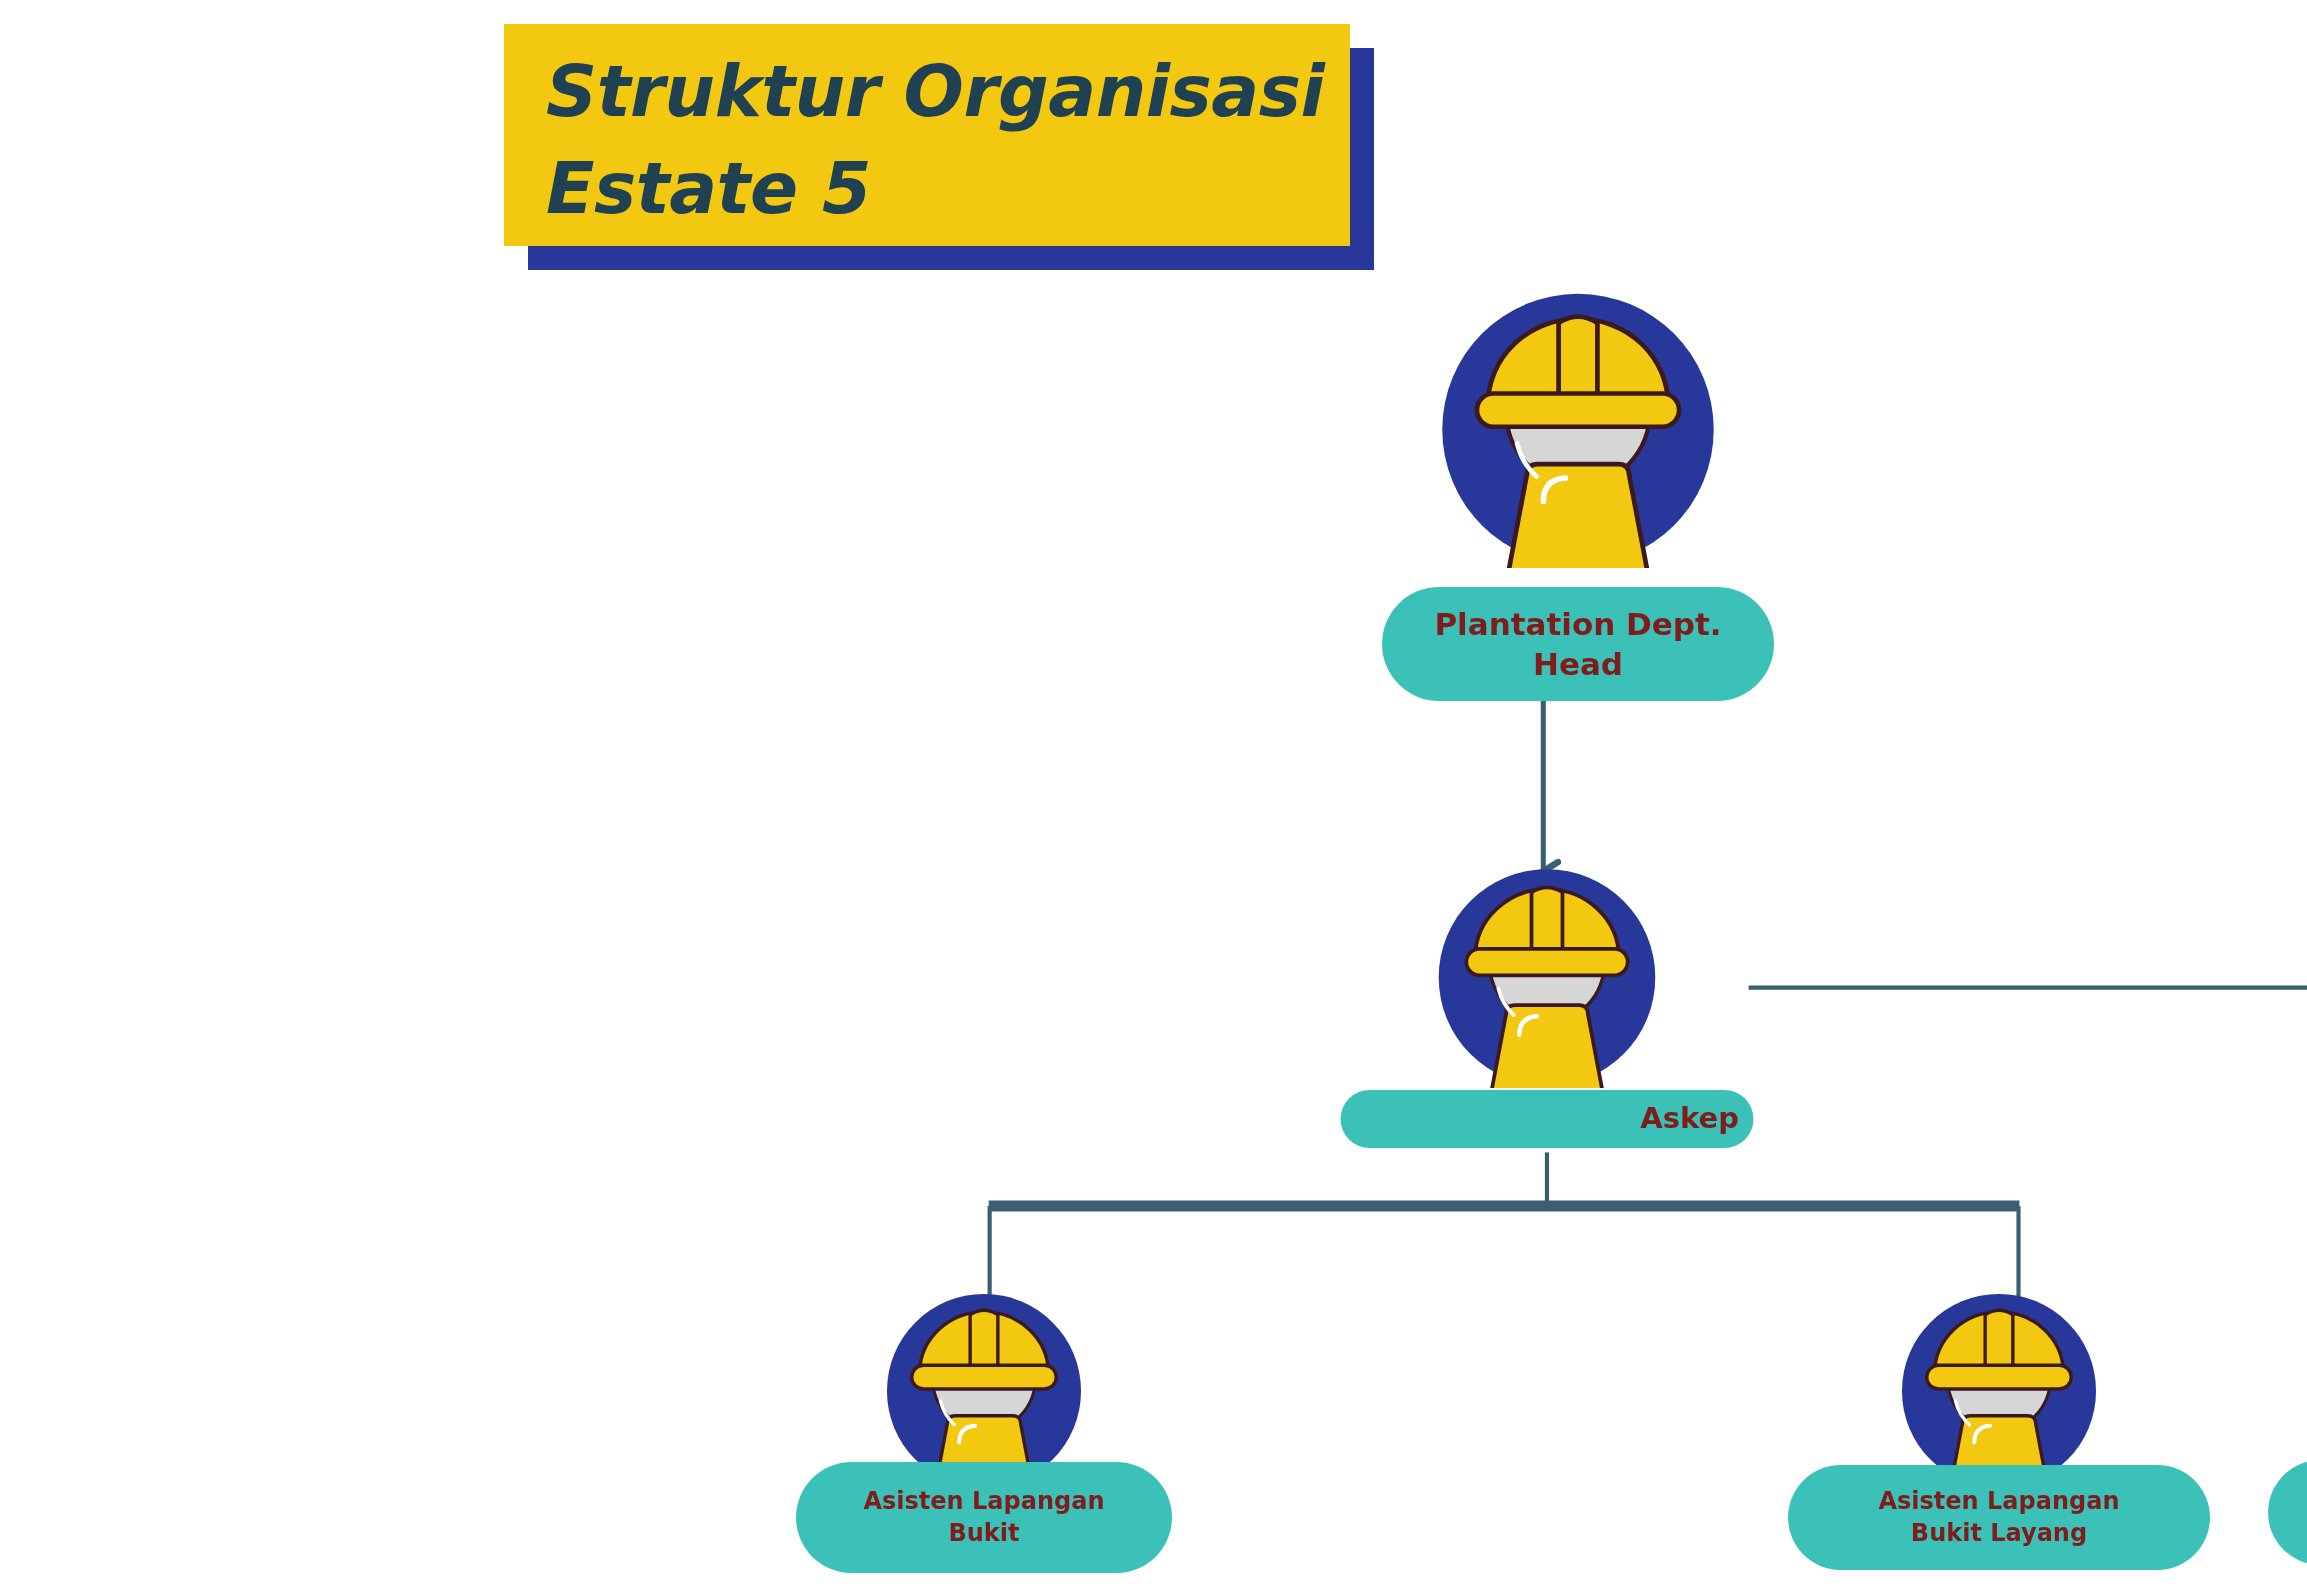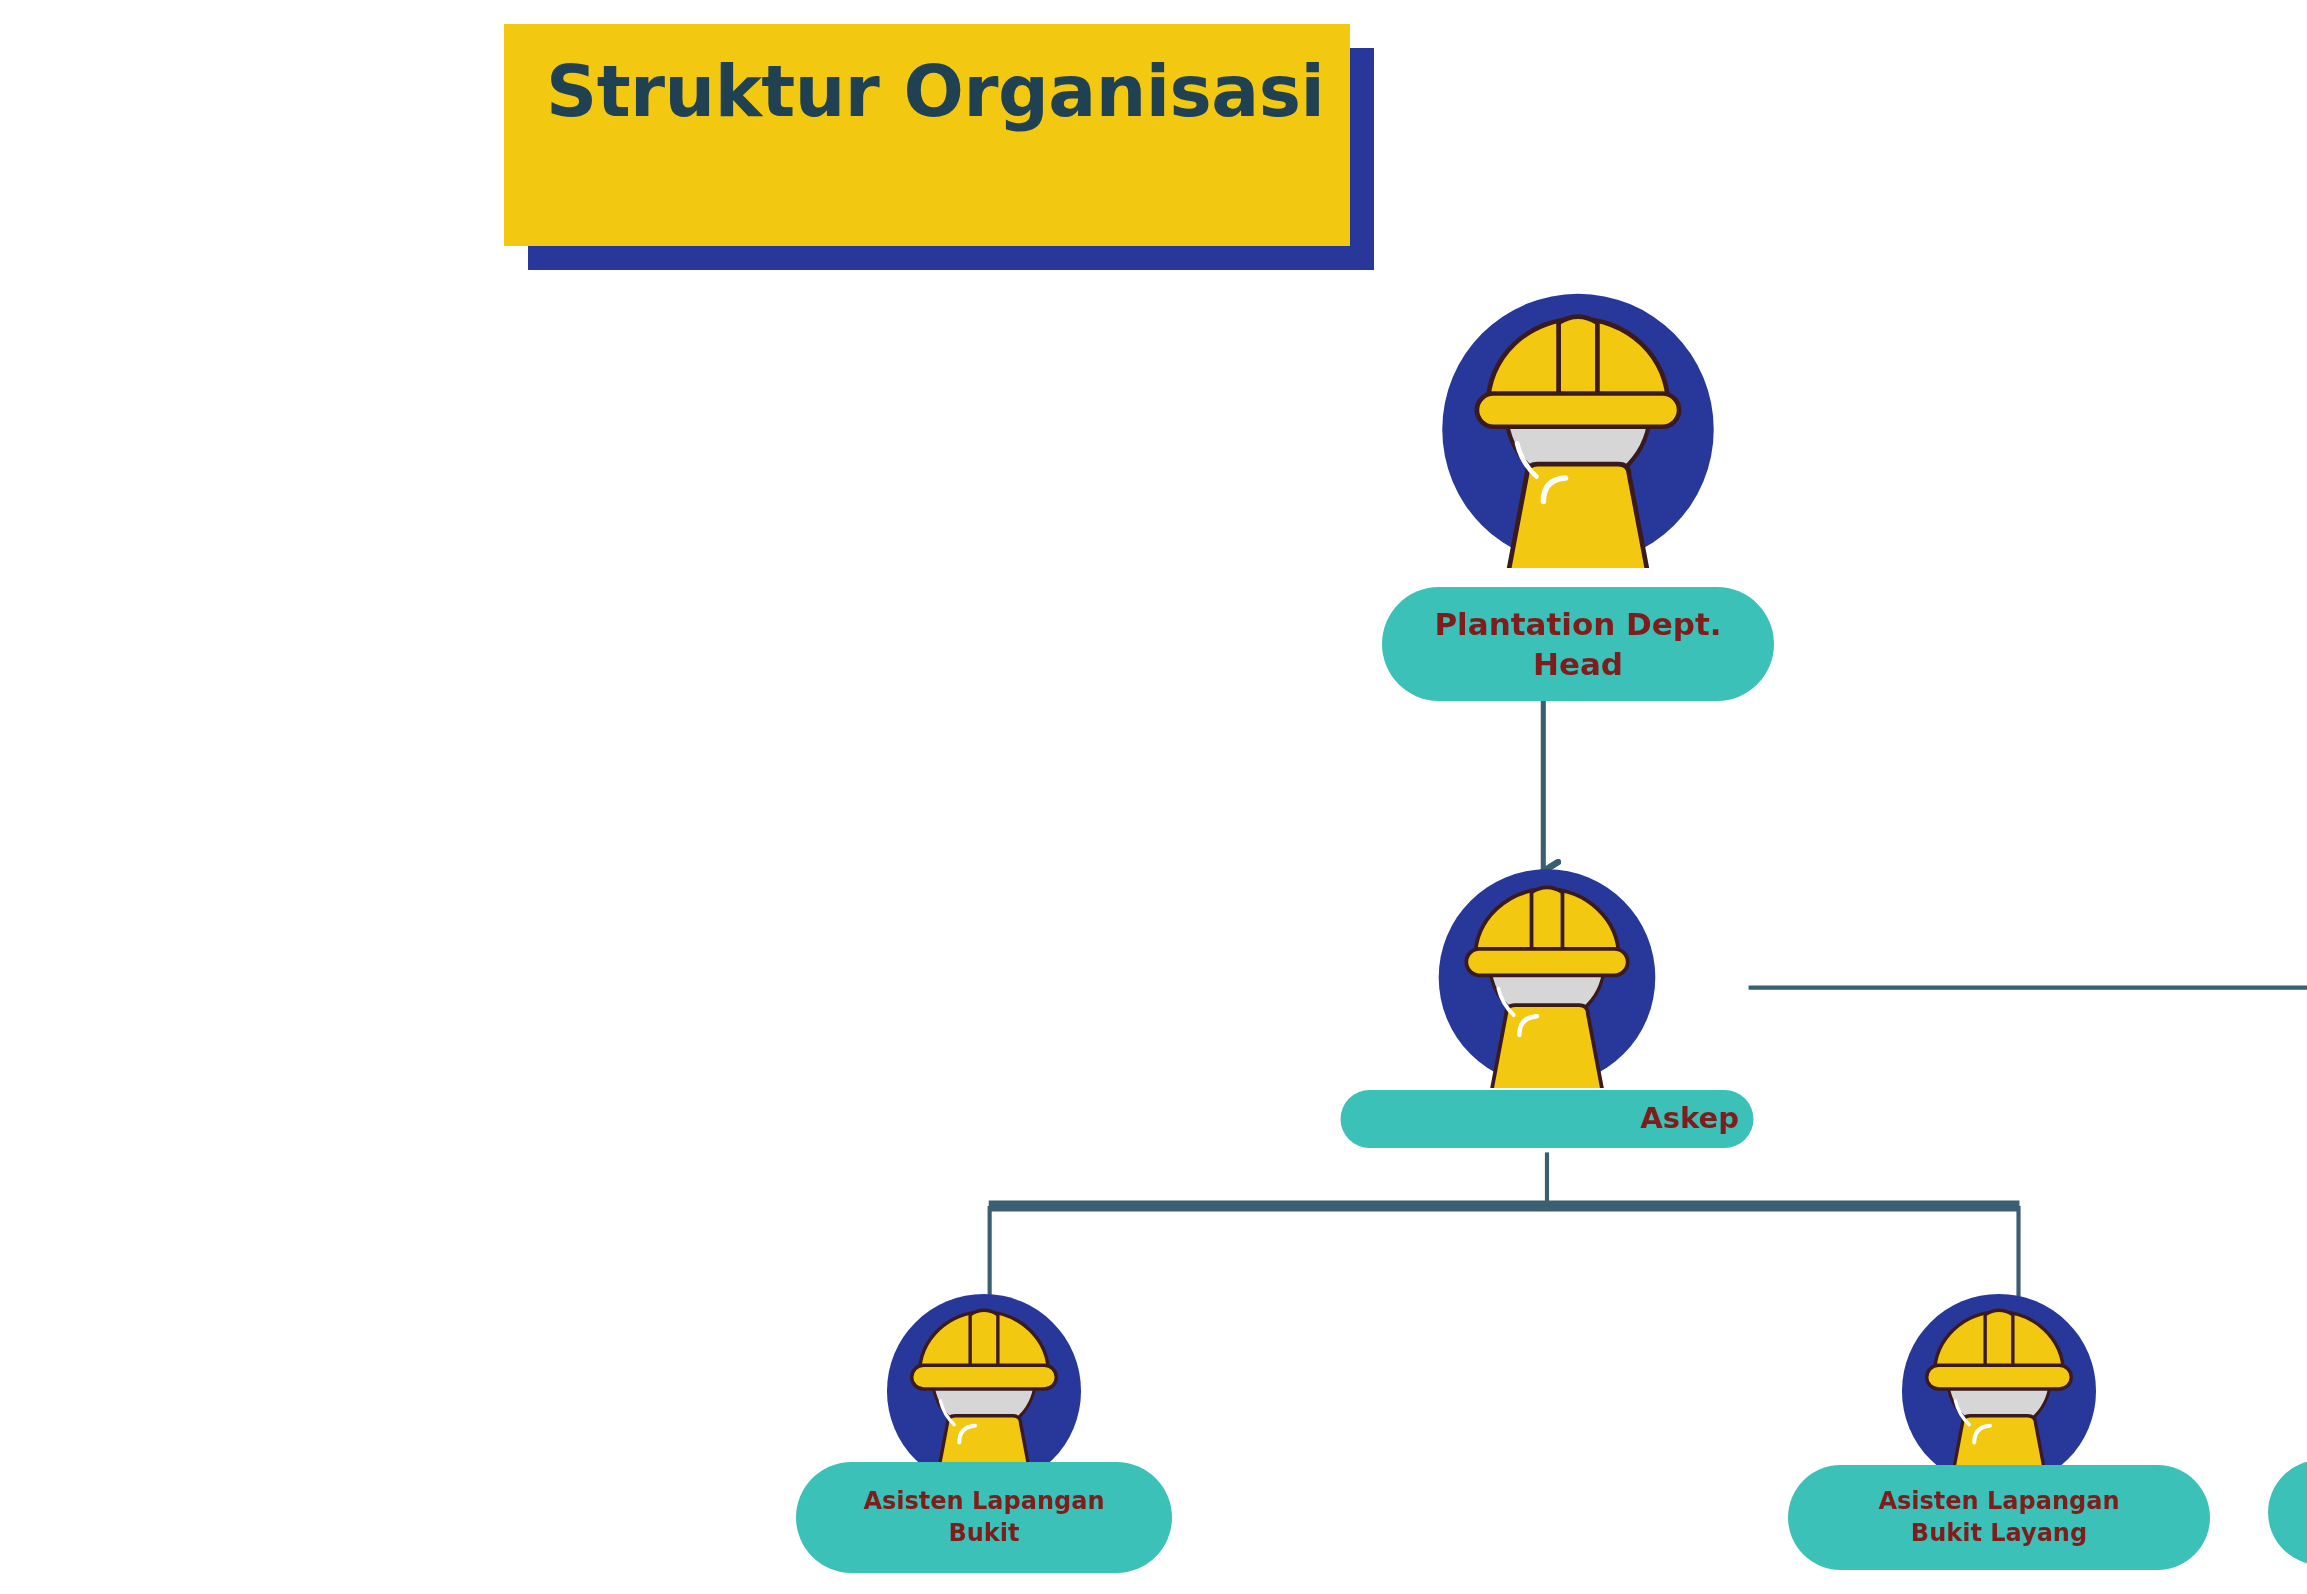--- a/index.html
+++ b/index.html
@@ -32,20 +32,21 @@
   }
   .title-card {
     position: absolute;
     left: 504px;
     top: 24px;
     width: 846px;
     height: 222px;
     background: #F2C811;
     box-sizing: border-box;
     padding: 18.5px 0 0 42px;
+    font-style: italic;
   }
   .title-line {
     display: block;
     font-family: "DejaVu Sans", sans-serif;
     font-weight: bold;
     font-size: 71px;
     line-height: 1.38;
     color: #1F4152;
     letter-spacing: -0.5px;
     white-space: nowrap;
@@ -115,20 +116,21 @@
   #node-ktu .pill  { top: 173px; width: 422px; height: 105px; }
 </style>
 </head>
 <body>
 
 <div id="stage">
 
   <div class="title-shadow"></div>
   <div class="title-card">
     <span class="title-line">Struktur Organisasi</span>
+    <span class="title-line">Estate 5</span>
   </div>
 
   <svg id="wires" viewBox="0 0 6912 3456" preserveAspectRatio="none" xmlns="http://www.w3.org/2000/svg">
     <defs>
       <marker id="arrowhead" viewBox="0 0 12 12" refX="6" refY="6" markerWidth="7" markerHeight="7" orient="auto-start-reverse">
         <path d="M1 1 L6 9 L11 1" fill="none" stroke="#3A5F70" stroke-width="2.2" stroke-linecap="round" stroke-linejoin="round"></path>
       </marker>
     </defs>
 
     <path d="M 3345 1518 L 3345 1900" fill="none" stroke="#3A5F70" stroke-width="11" marker-end="url(#arrowhead)"></path>

